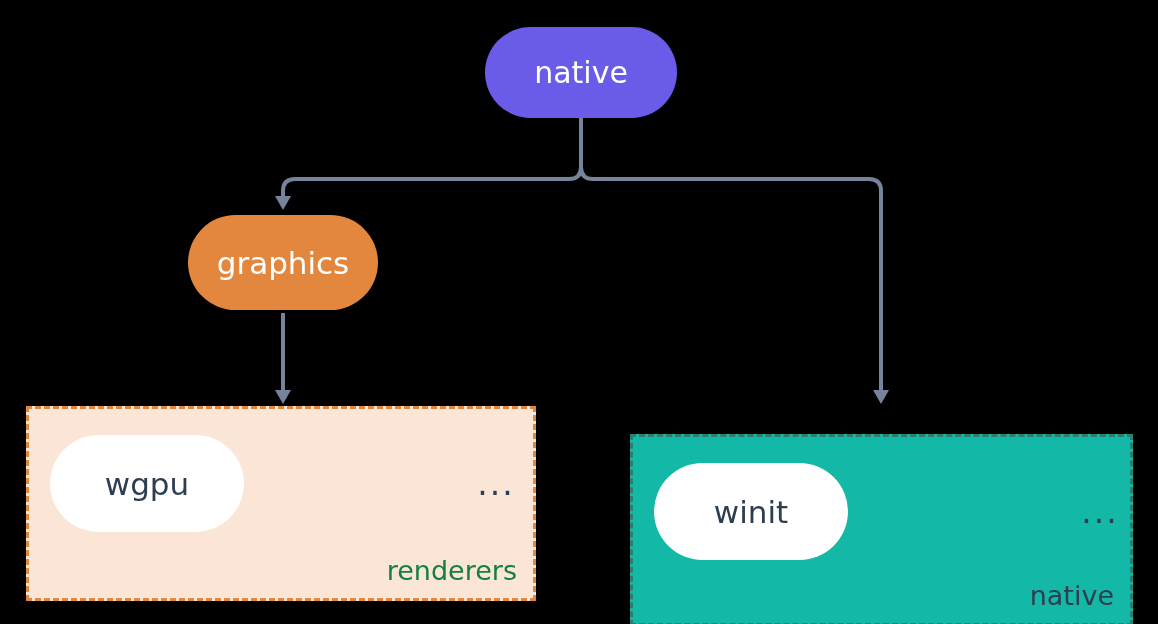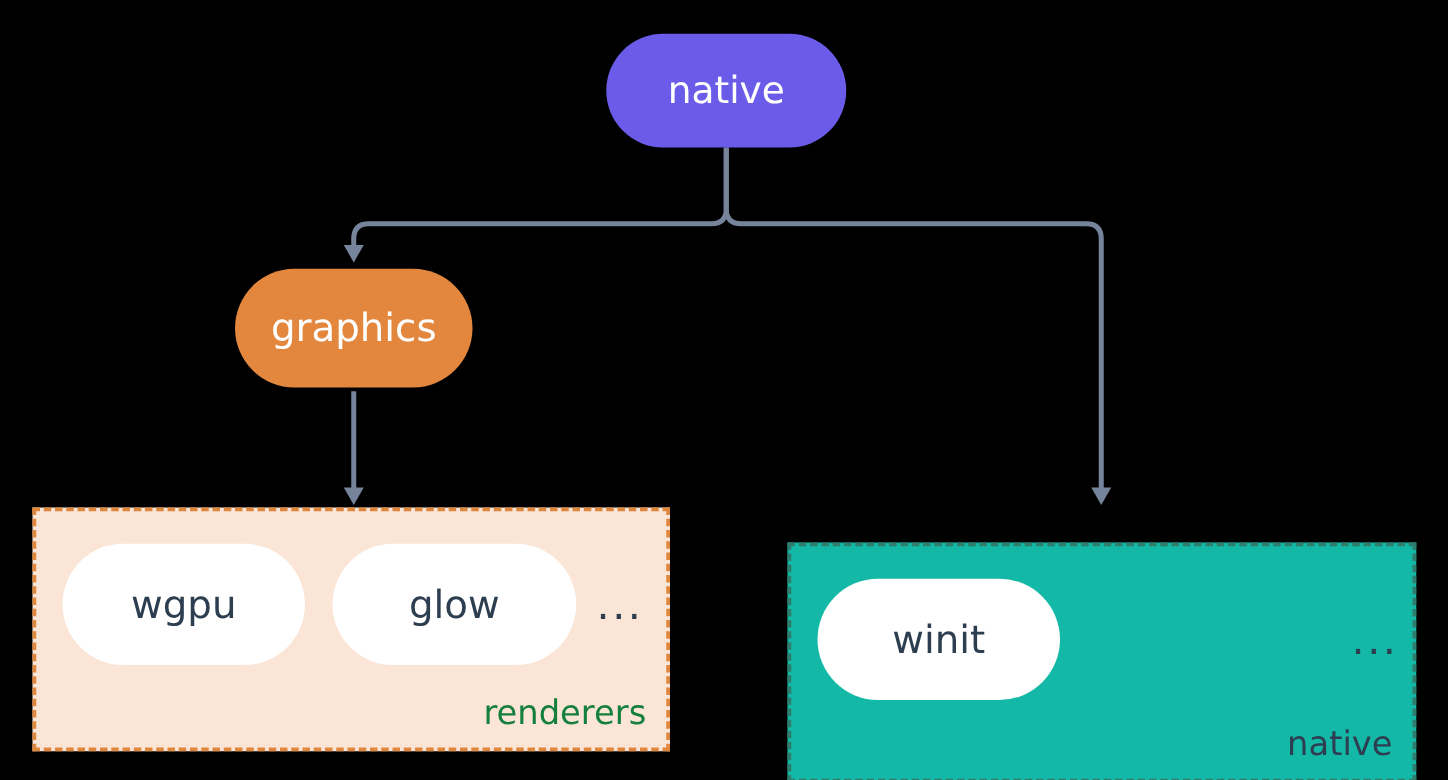--- a/index.html
+++ b/index.html
@@ -89,21 +89,20 @@
     <path d="M283 313 V391" style="stroke: rgb(118, 132, 155);"></path>
     <polygon points="275,390 291,390 283,404" style="fill: rgb(118, 132, 155);"></polygon>
   </svg>
 
   <div class="pill node-native" style="background-color: rgb(106, 91, 232); color: rgb(255, 255, 255);">native</div>
 
   <div class="pill node-graphics" style="background-color: rgb(226, 135, 61); color: rgb(255, 255, 255);">graphics</div>
 
   <div class="group-box box-renderers" style="background-color: rgb(250, 229, 214); border-color: rgb(224, 135, 62);">
     <div class="item-pill item-1" style="background-color: rgb(255, 255, 255); color: rgb(45, 62, 80);">wgpu</div>
-    <div class="item-pill item-2" style="background-color: rgb(255, 255, 255); color: rgb(45, 62, 80);">glow</div>
     <div class="ellipsis" style="color: rgb(45, 62, 80);">...</div>
     <div class="group-label" style="color: #15803d;">renderers</div>
   </div>
 
   <div class="group-box box-shells" style="background-color: #14b8a6; border-color: rgb(46, 125, 109); margin-top: 28px;">
     <div class="item-pill item-1" style="background-color: rgb(255, 255, 255); color: rgb(45, 62, 80);">winit</div>
     <div class="ellipsis" style="color: rgb(45, 62, 80);">...</div>
     <div class="group-label" style="color: rgb(45, 62, 80);">native</div>
   </div>
 

